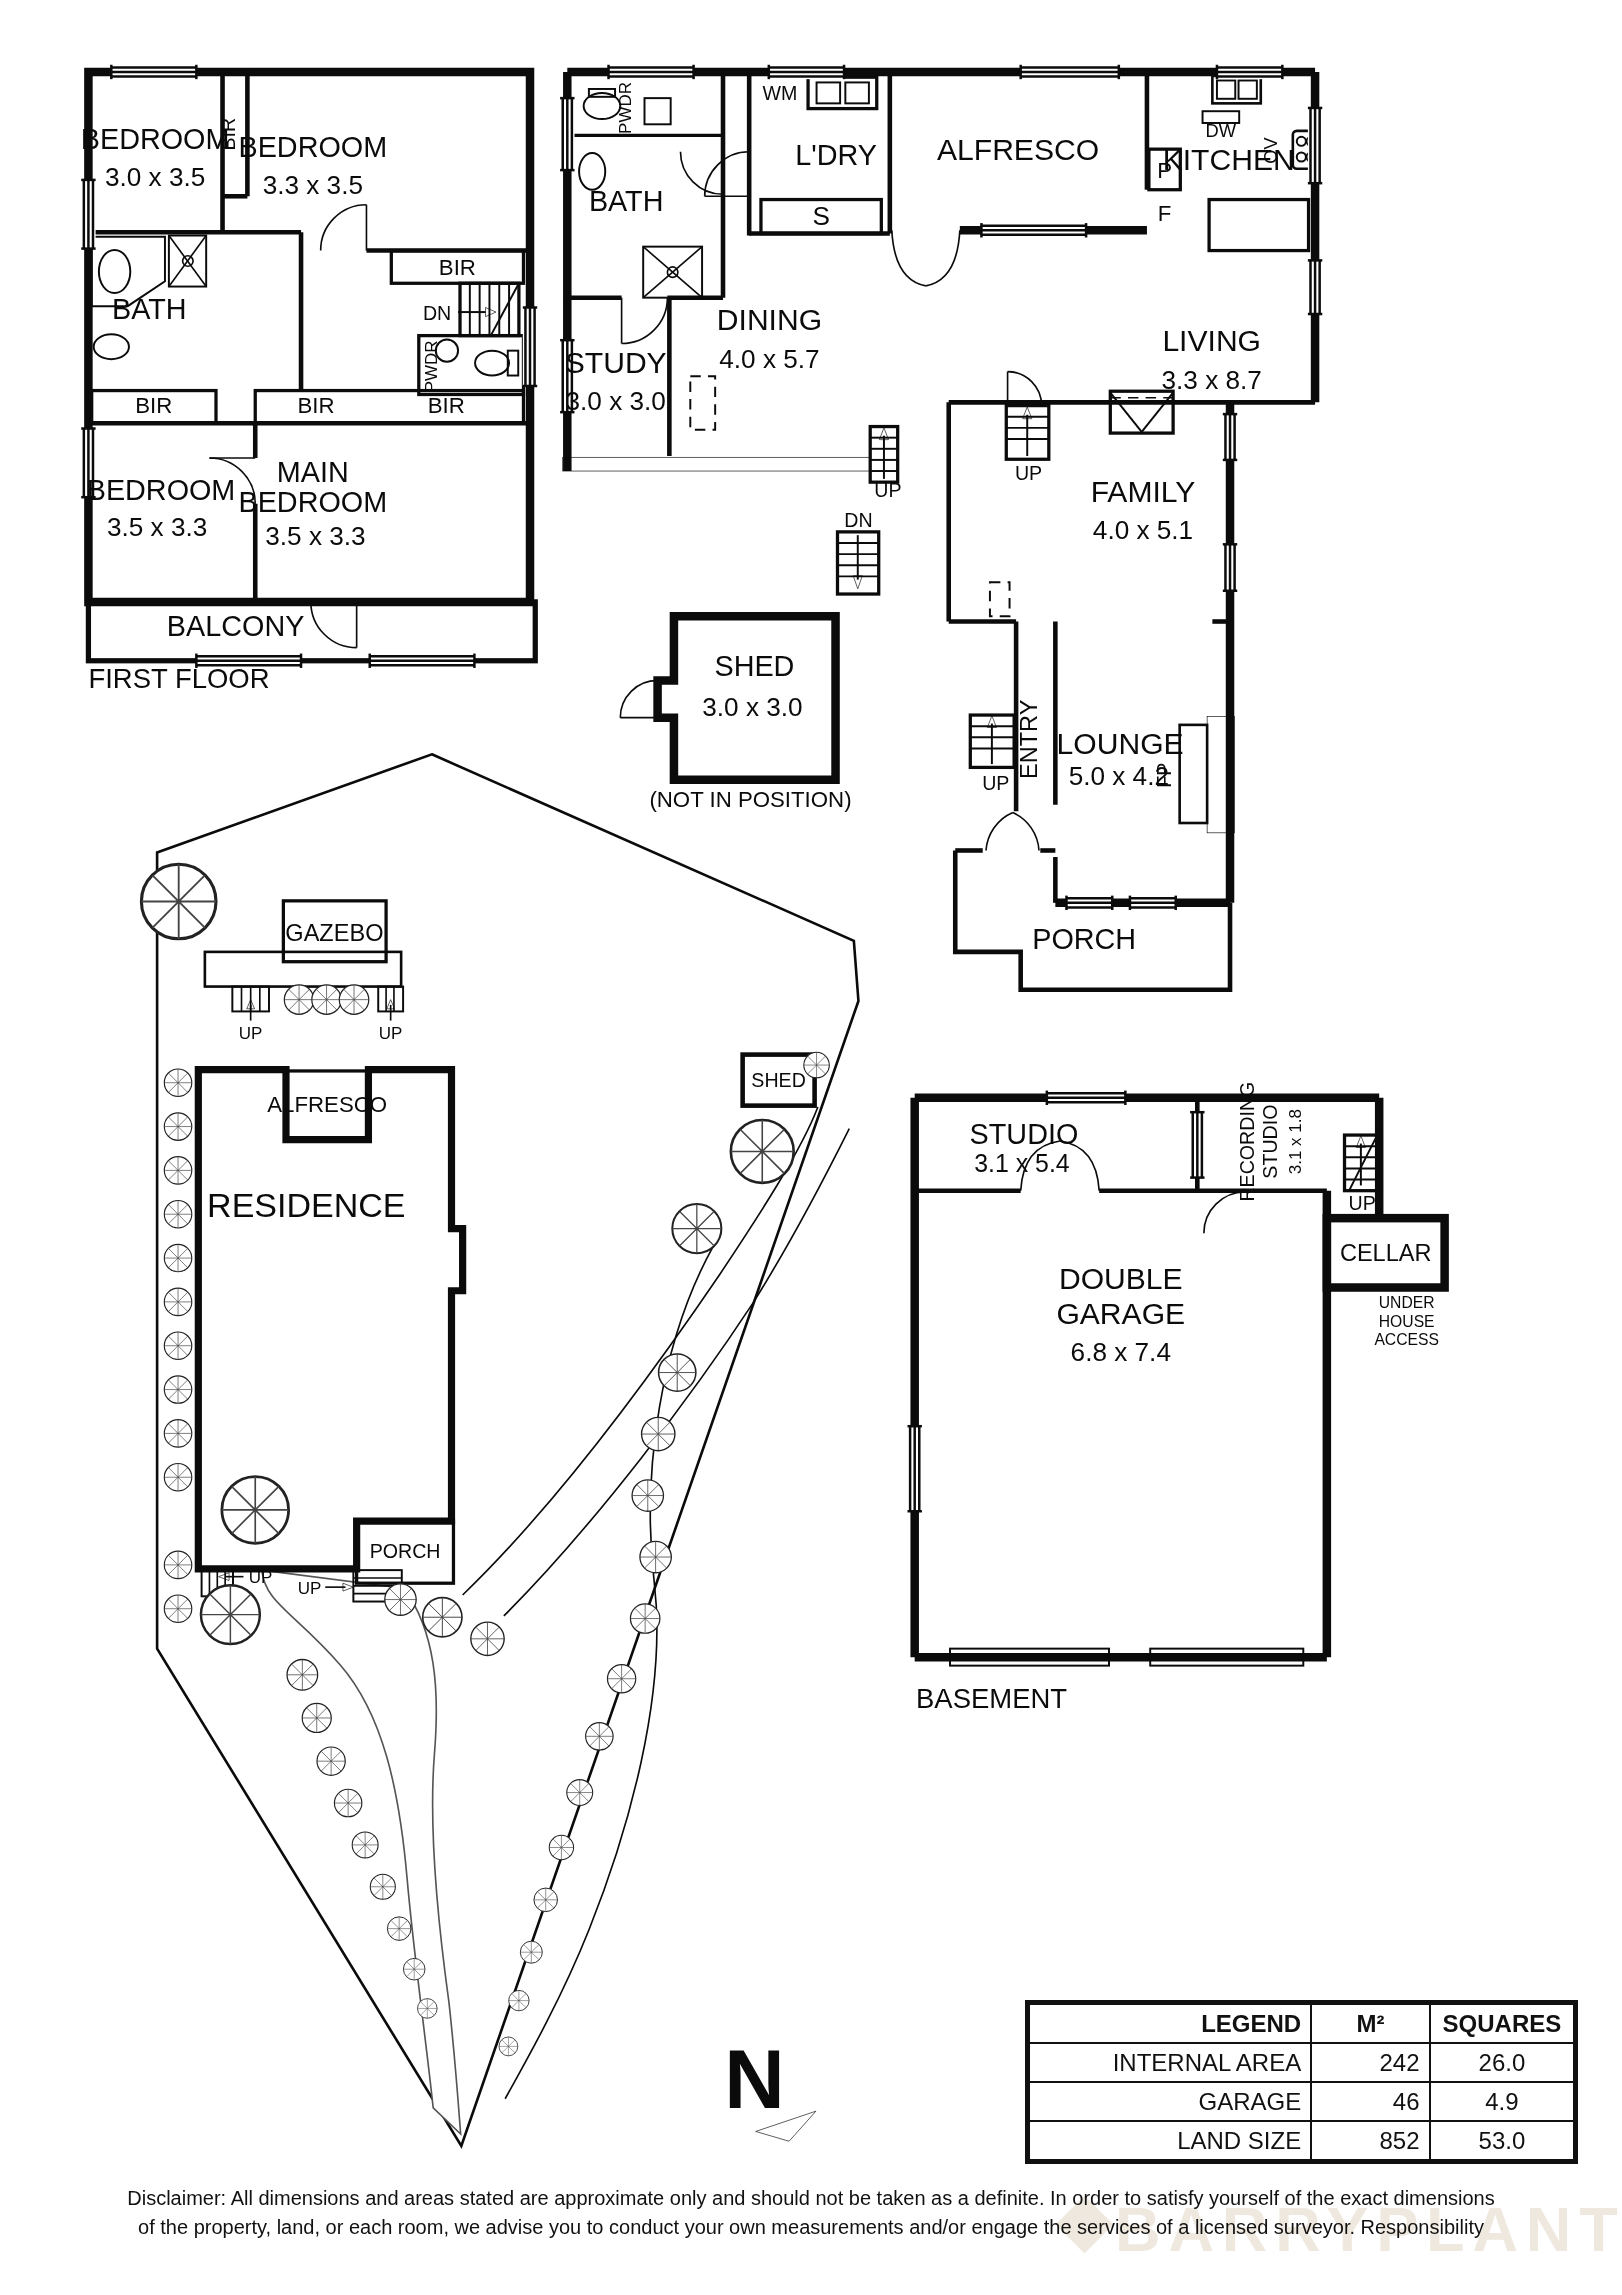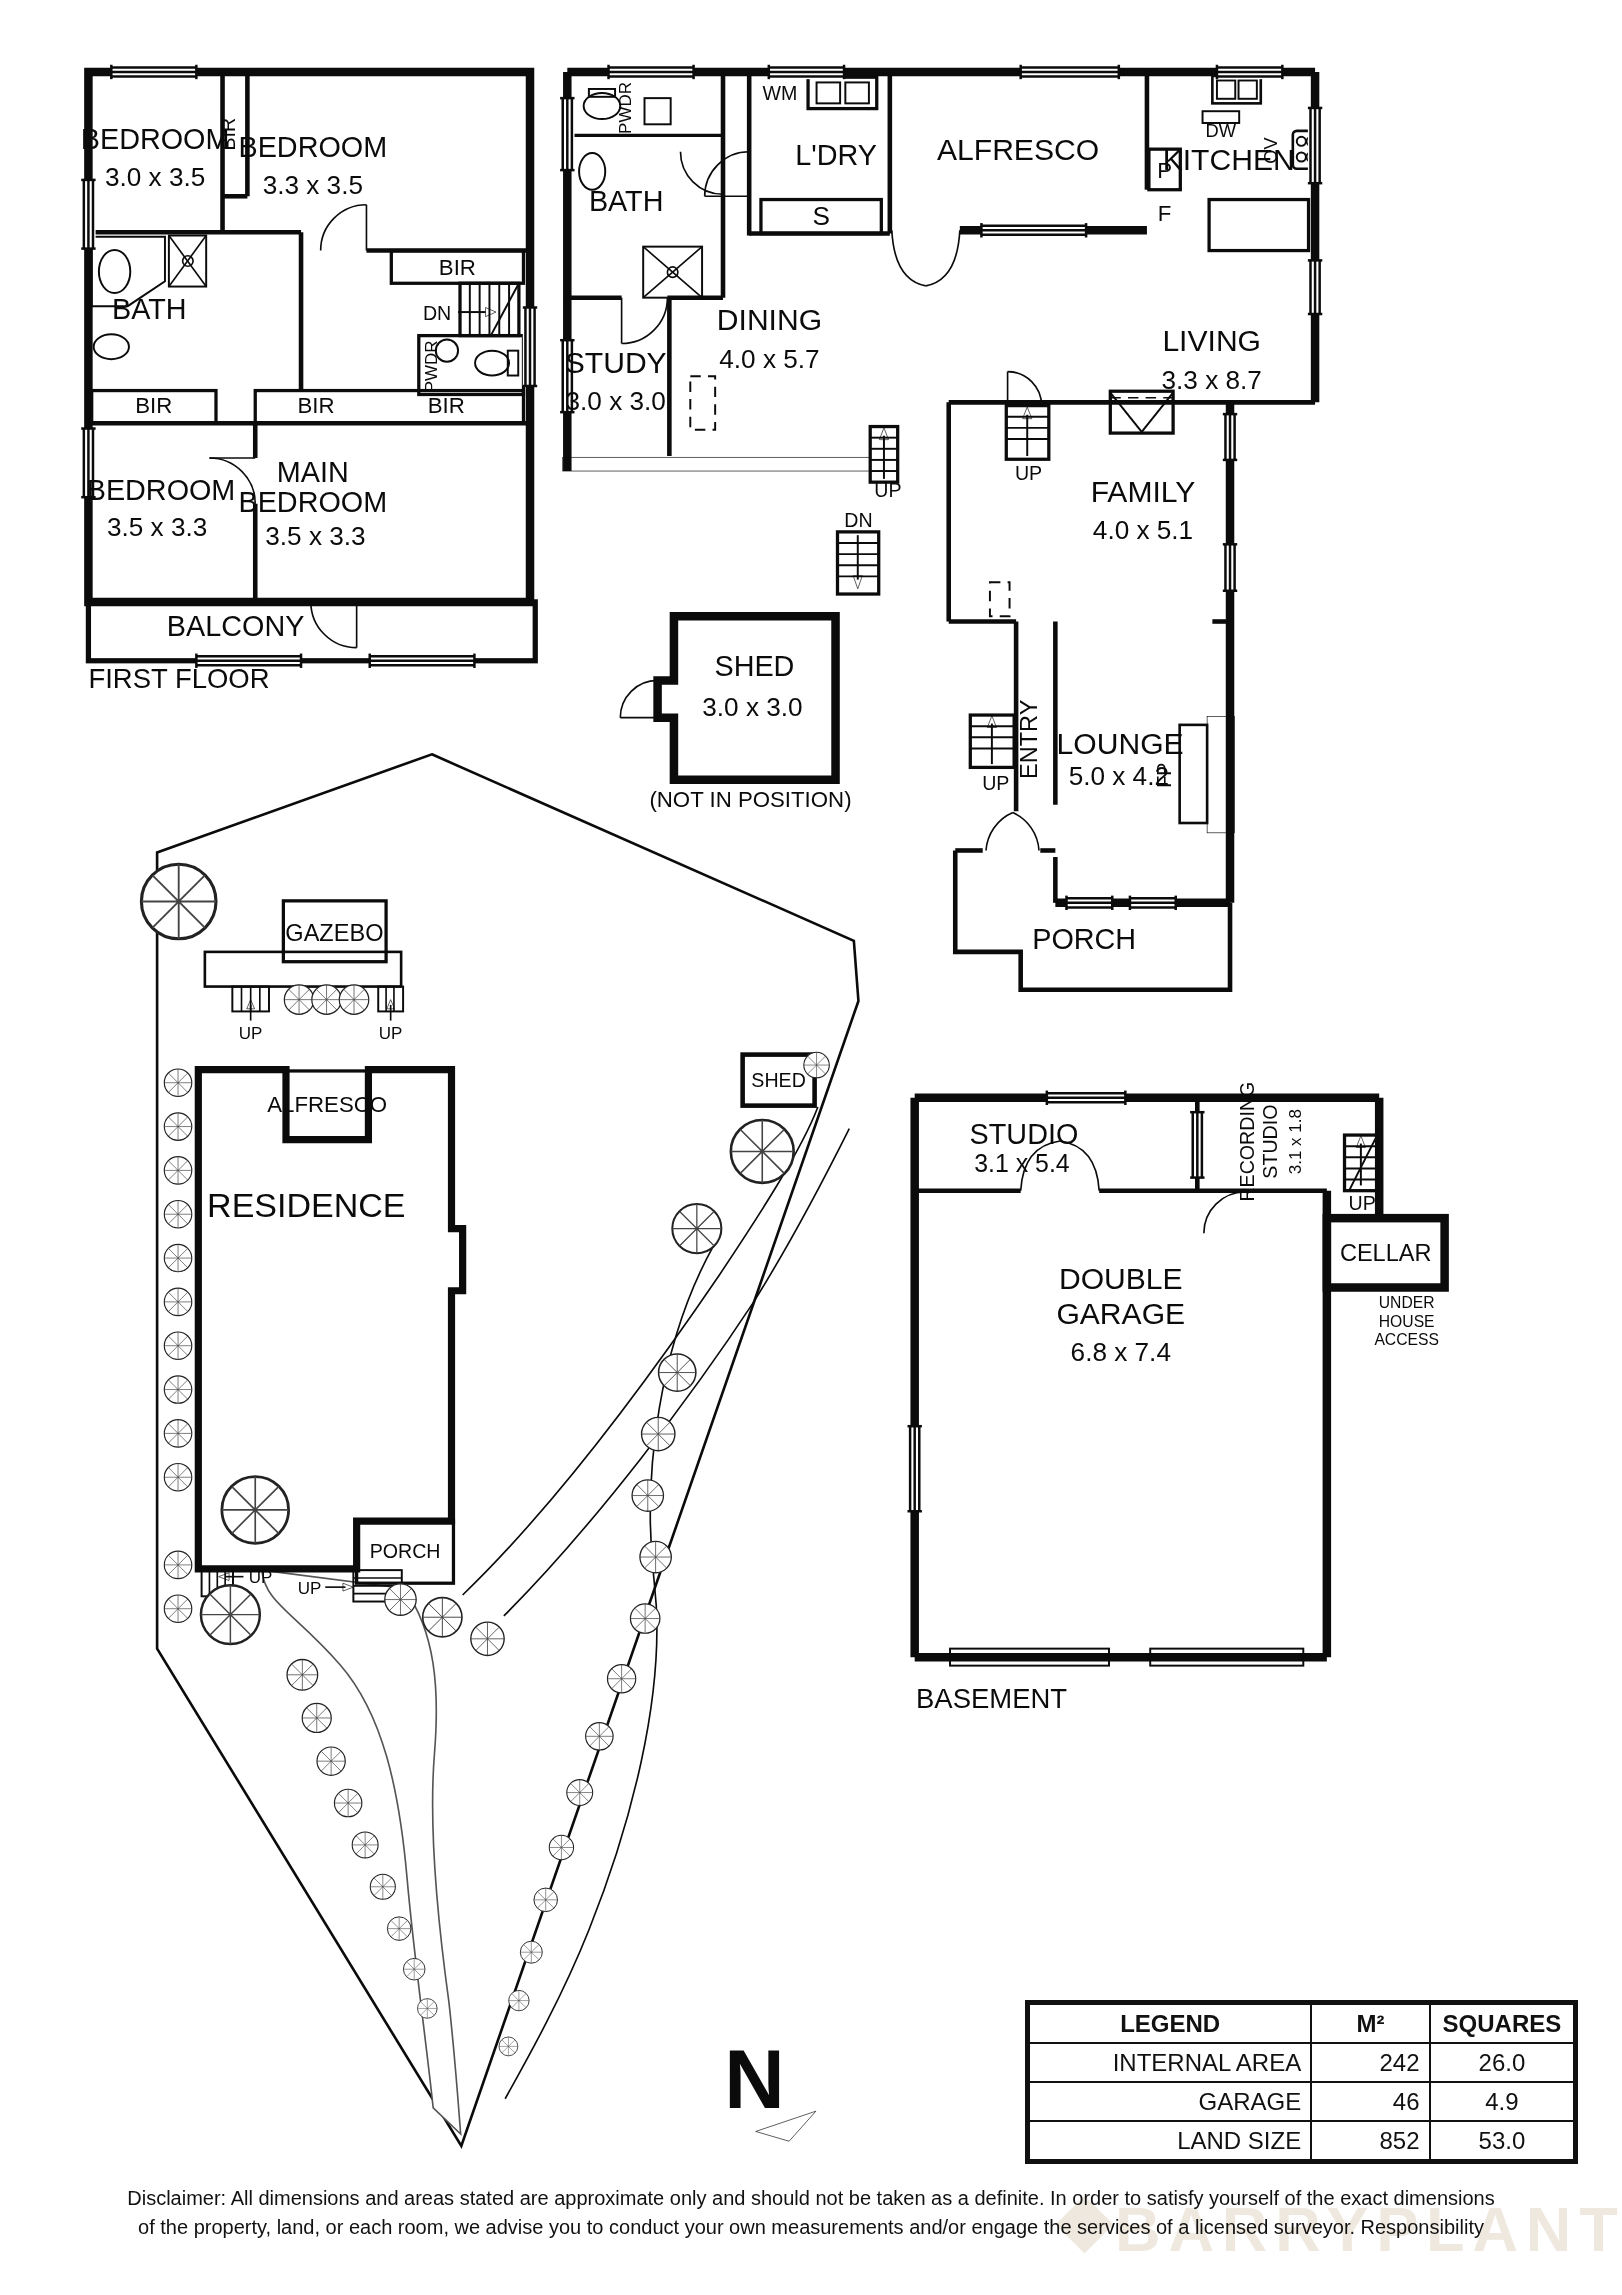--- a/index.html
+++ b/index.html
@@ -21,21 +21,21 @@
   .nfont{font-family:"DejaVu Serif",serif;font-weight:bold;font-size:128px}
   #tree circle{fill:#fff;stroke:#222;stroke-width:2.5px}
   #tree path{stroke:#444;stroke-width:1.5px}
   #win rect{fill:#fff;stroke:none}
   #win line{stroke:#0b0b0b;stroke-width:2.5px;vector-effect:non-scaling-stroke}
   
   #legend{position:absolute;left:1025px;top:2000px;z-index:3;border-collapse:collapse;}
   #legend th,#legend td{border:2.6px solid #111;height:37px;padding:0 9.2px;font-size:24px;color:#111;}
   #legend{border:5.2px solid #111;}
   #legend th{font-weight:bold;text-align:center;}
-  #legend th.c1{text-align:center;}
+  #legend th.c1{text-align:right;}
   #legend td.c1{text-align:right;font-weight:normal;width:262px;}
   #legend td.c2{text-align:right;width:98px;}
   #legend td.c3{text-align:center;width:124px;}
   #legend th.c2{width:98px}#legend th.c3{width:124px}
   
   #watermark{position:absolute;left:1059px;top:2193px;z-index:1;color:#efe8de;white-space:nowrap;}
   #watermark .wm-text{position:absolute;left:56px;top:0;font-size:63px;font-weight:bold;letter-spacing:7.9px;}
   #watermark .wm-diamond{position:absolute;left:5.2px;top:10.5px;width:41px;height:41px;background:#efe8de;transform:rotate(45deg);}
   #disclaimer{position:absolute;left:0;top:2184px;width:1622px;z-index:4;text-align:center;
               color:#111;font-size:20px;line-height:29.4px;}

